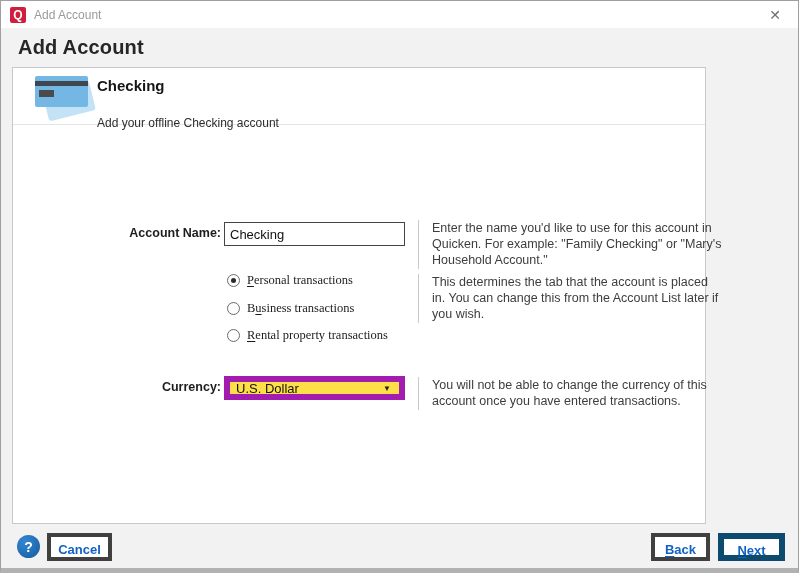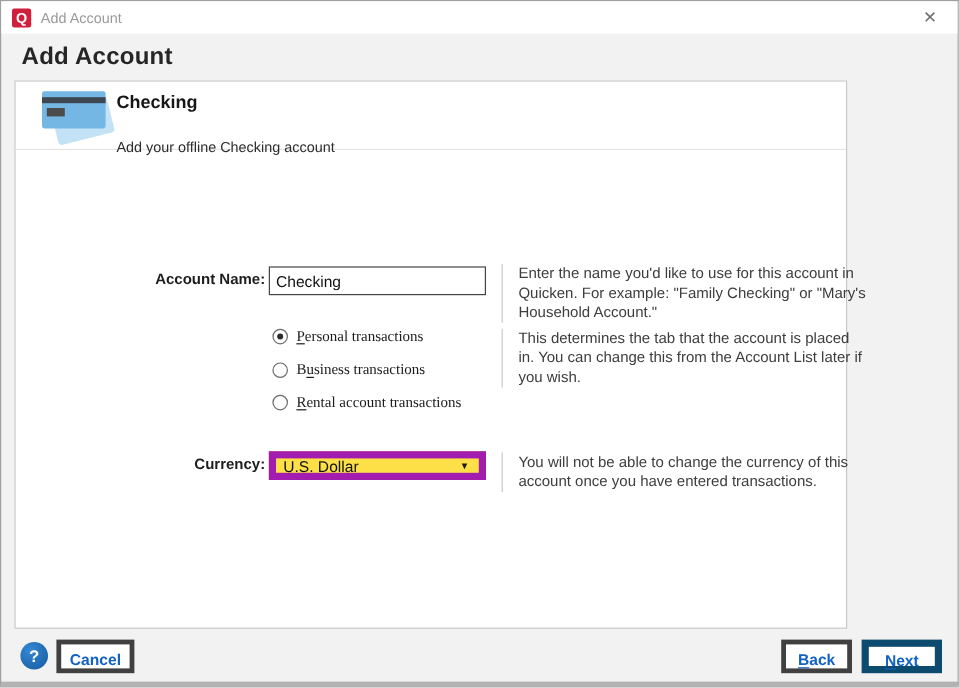--- a/index.html
+++ b/index.html
@@ -160,21 +160,21 @@
       <div class="radio-row" style="top:148px;">
         <span class="radio-circle on"></span>
         <span class="radio-label"><span></span><u>P</u><span>ersonal transactions</span></span>
       </div>
       <div class="radio-row" style="top:176px;justify-content:space-between;">
         <span class="radio-circle"></span>
         <span class="radio-label"><span>B</span><u>u</u><span>siness transactions</span></span>
       </div>
       <div class="radio-row" style="top:203px;">
         <span class="radio-circle"></span>
-        <span class="radio-label"><span></span><u>R</u><span>ental account transactions</span></span>
+        <span class="radio-label"><span></span><u>R</u><span>ental property transactions</span></span>
       </div>
 
       <div class="v-divider" style="top:149px; height:49px;"></div>
       <div class="help-block" style="top:149px;">
         <div>This determines the tab that the account is placed</div>
         <div>in. You can change this from the Account List later if</div>
         <div>you wish.</div>
       </div>
 
       <div class="form-label" style="top:255px;">Currency:</div>

